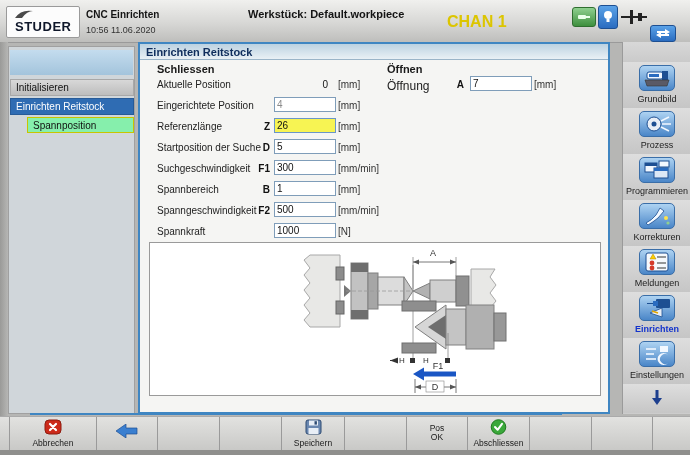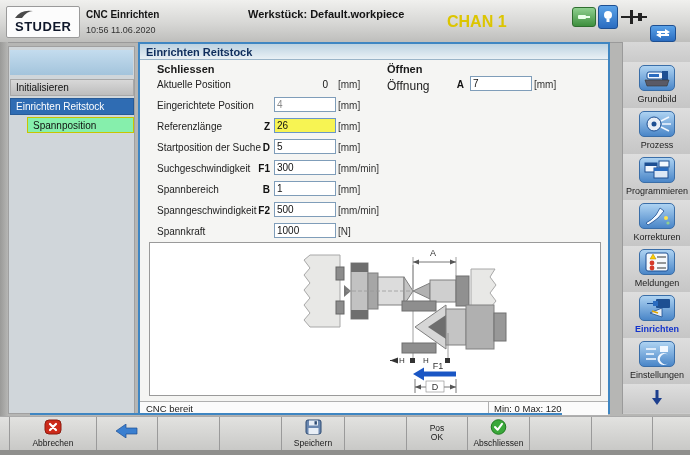--- a/index.html
+++ b/index.html
@@ -275,25 +275,20 @@
       <line x1="265" y1="136" x2="265" y2="150" stroke="#555" stroke-width="0.8"></line>
       <line x1="306" y1="136" x2="306" y2="150" stroke="#555" stroke-width="0.8"></line>
       <line x1="265" y1="144" x2="306" y2="144" stroke="#555" stroke-width="0.8"></line>
       <polygon points="265,144 271,141.5 271,146.5" fill="#555"></polygon>
       <polygon points="306,144 300,141.5 300,146.5" fill="#555"></polygon>
       <rect x="276" y="138" width="18" height="11" fill="#fff" stroke="#888" stroke-width="0.6"></rect>
       <text x="285" y="147" font-size="9" fill="#333" text-anchor="middle">D</text>
     </svg>
   </div>
 
-  <div class="statusbar">
-    <span class="status-left">CNC bereit</span>
-    <div class="status-div"></div>
-    <span class="status-right">Min: 0 Max: 120</span>
-  </div>
 </div>
 
 <div class="rsidebar">
   <div class="rspacer"></div>
 
   <div class="rkey" style="top:20px">
     <span class="ricon">
       <svg width="34" height="24" viewBox="0 0 34 24">
           <rect x="7" y="6" width="16" height="7" rx="2" fill="#f2f8ff" stroke="#1d4f92"></rect>
           <rect x="22" y="5" width="6" height="9" fill="#1d4f92"></rect>

